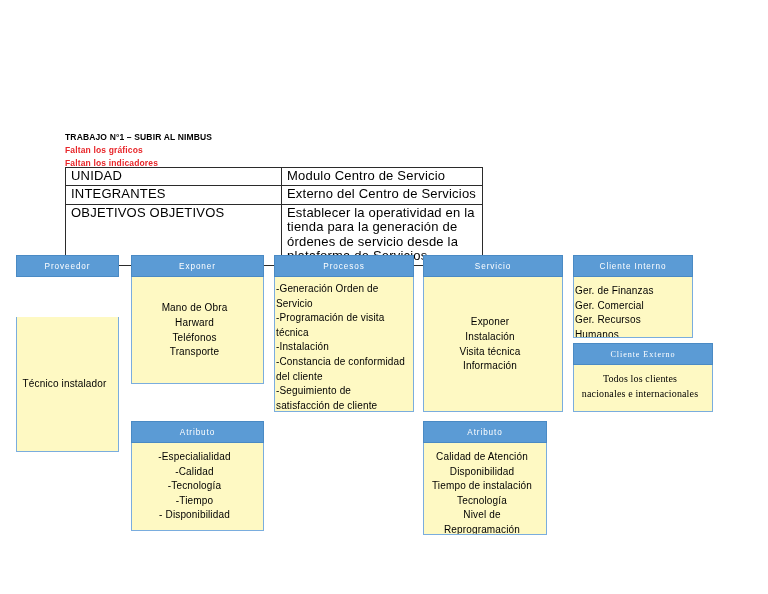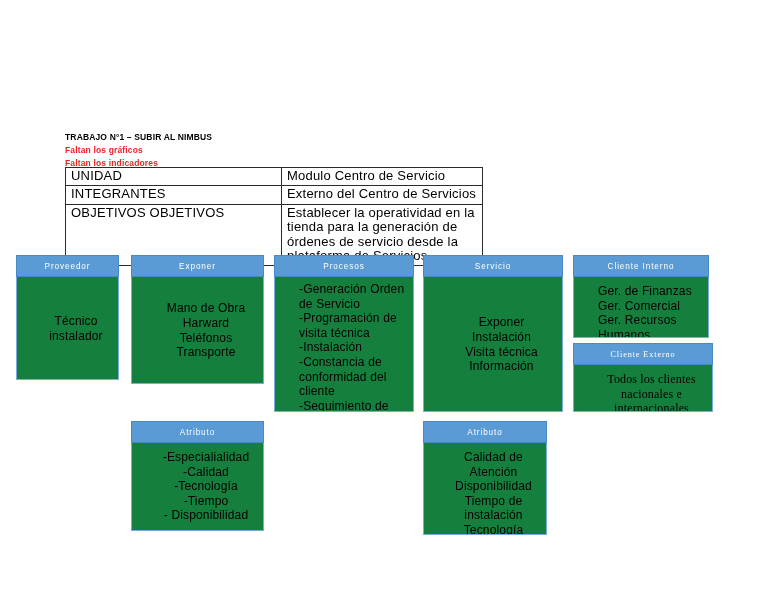--- a/index.html
+++ b/index.html
@@ -69,50 +69,50 @@
     text-align: center;
     line-height: 22px;
     height: 22px;
     box-sizing: border-box;
     border: 1px solid #4a8ac4;
   }
   .box-body {
     border: 1px solid #7aadde;
     border-top: none;
     box-sizing: border-box;
-    background: #15803d;
-    font-size: 12px;
+    background: #fef9c3;
+    font-size: 10px;
     line-height: 14.6px;
     letter-spacing: 0.15px;
-    padding: 7px 7px 6px 24px;
+    padding: 7px 7px 6px 1px;
     overflow: hidden;
   }
   .box-body.center-v {
     display: flex;
     flex-direction: column;
     justify-content: center;
   }
   .box-body .line { display: block; }
   .align-center { text-align: center; }
   .align-left   { text-align: left; }
 
   
   #box-proveedor      { left: 16px;  top: 255px; width: 103px; height: 157px; }
-  #box-proveedor .box-body      { height: 103px; }
+  #box-proveedor .box-body      { height: 135px; margin-top: 40px; }
 
   #box-recursos       { left: 131px; top: 255px; width: 133px; height: 157px; }
   #box-recursos .box-body       { height: 107px; }
 
   #box-procesos       { left: 274px; top: 255px; width: 140px; height: 130px; }
   #box-procesos .box-body       { height: 135px; padding-top: 5px; }
 
   #box-servicio       { left: 423px; top: 255px; width: 140px; height: 157px; }
   #box-servicio .box-body       { height: 135px; }
 
-  #box-cliente-interno{ left: 573px; top: 255px; width: 136px; height: 83px; }
+  #box-cliente-interno{ left: 573px; top: 255px; width: 120px; height: 83px; }
   #box-cliente-interno .box-body{ height: 61px; }
 
   #box-cliente-externo{ left: 573px; top: 343px; width: 140px; height: 75px; font-family: Liberation Serif, serif; }
   #box-cliente-externo .box-body{ height: 47px; }
 
   #box-atributo-1     { left: 131px; top: 421px; width: 133px; height: 110px; }
   #box-atributo-1 .box-body     { height: 88px; }
 
   #box-atributo-2     { left: 423px; top: 421px; width: 124px; height: 114px; }
   #box-atributo-2 .box-body     { height: 92px; }

